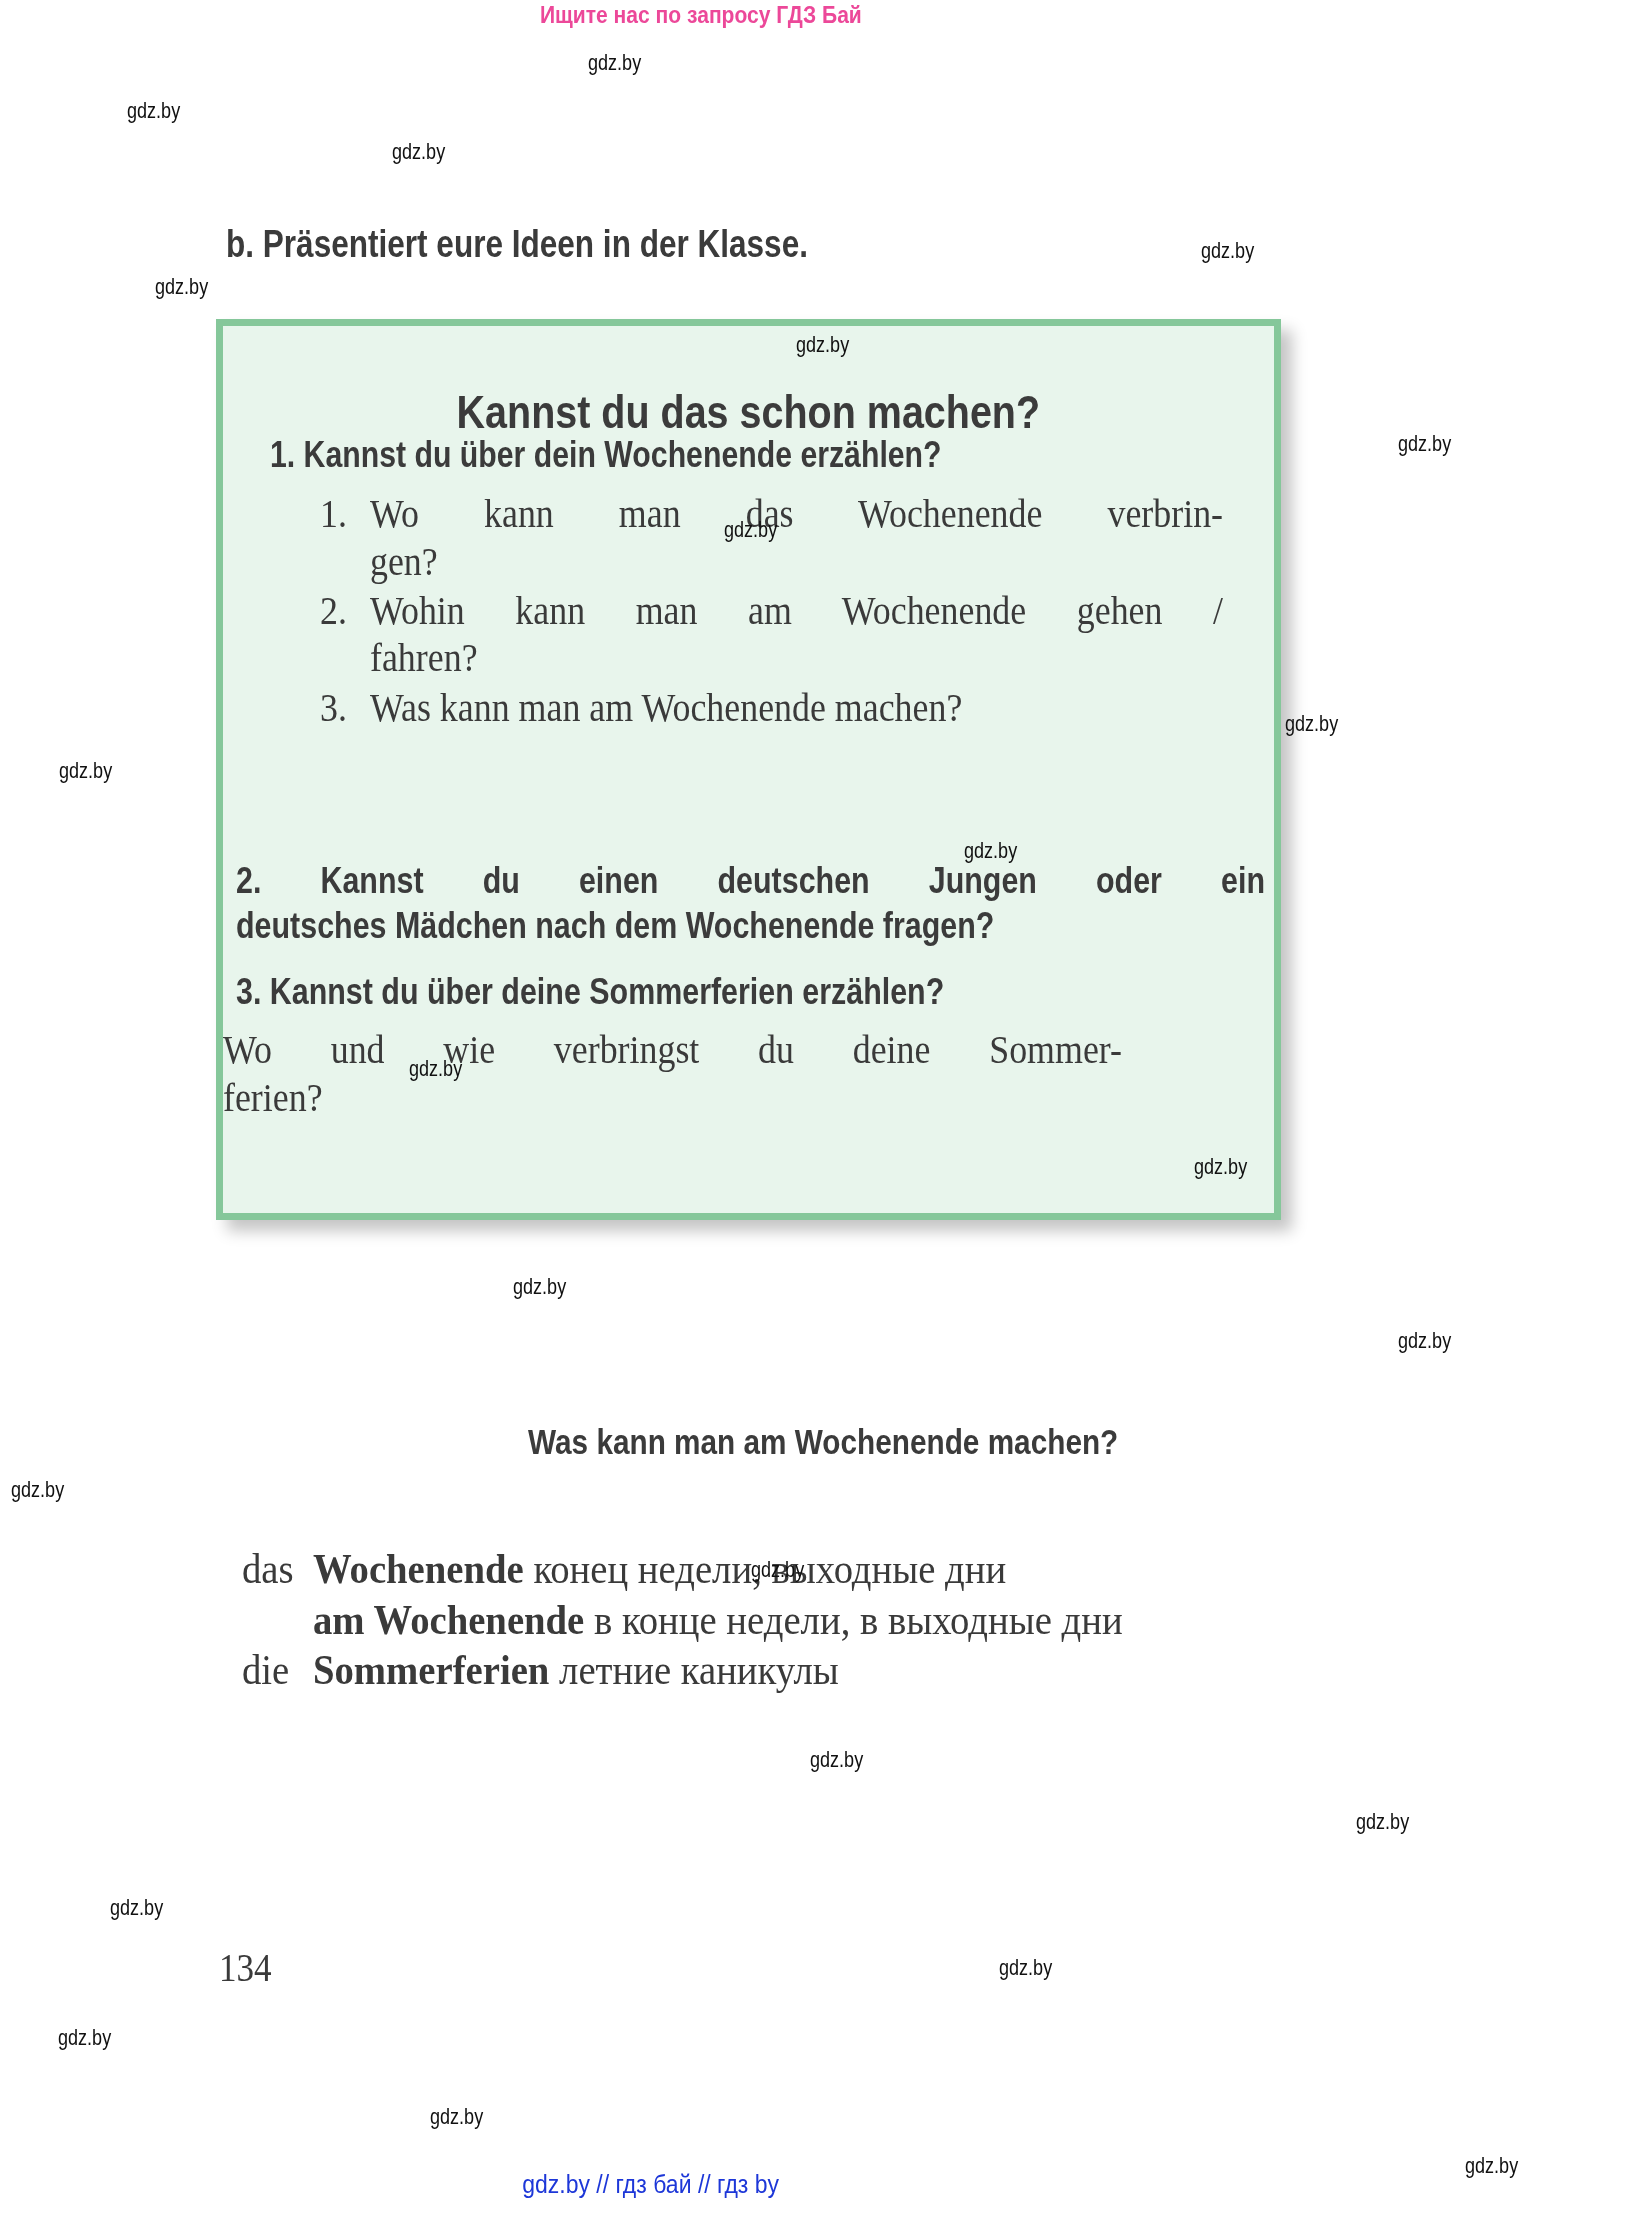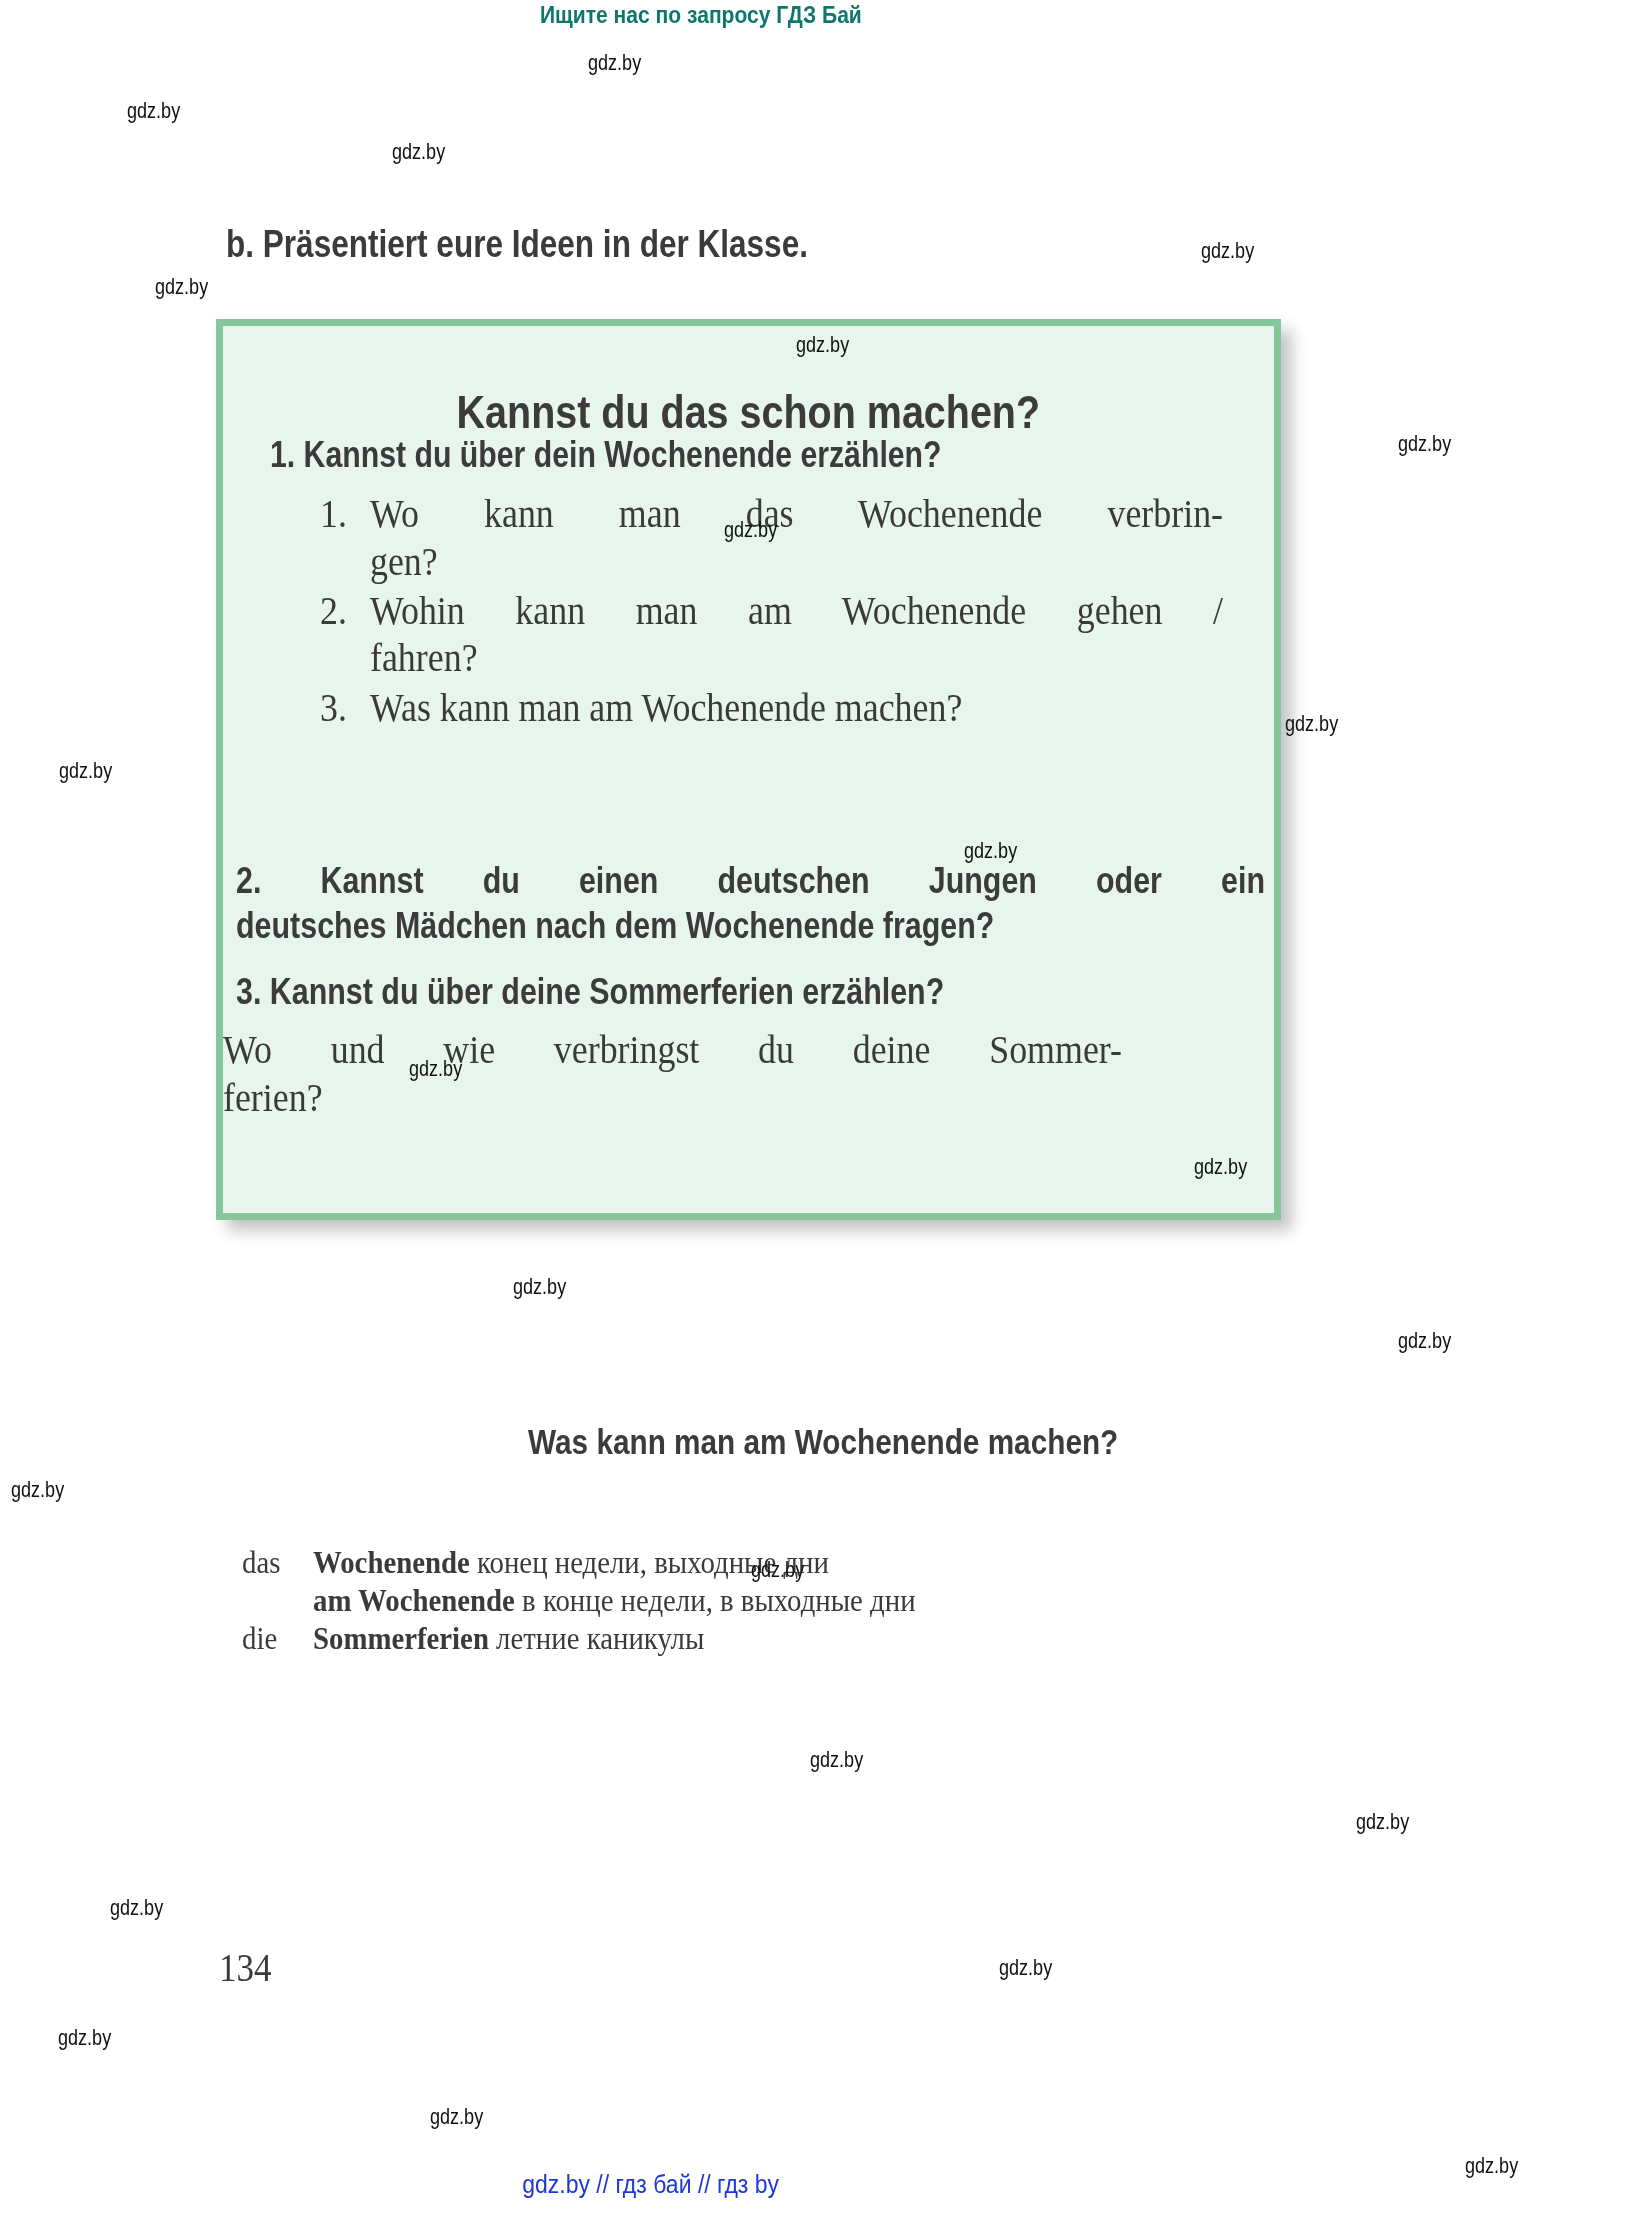--- a/index.html
+++ b/index.html
@@ -30,21 +30,21 @@
     z-index: 40;
   }
   .topbanner {
     position: absolute;
     left: 0;
     top: 1.6px;
     width: 1402px;
     text-align: center;
     font-size: 23.4px;
     font-weight: bold;
-    color: #0f766e;
+    color: #ec4899;
     font-family: "Liberation Sans", sans-serif;
     white-space: nowrap;
     z-index: 45;
   }
   .topbanner span { display: inline-block; transform: scaleX(0.9); }
 
   .task-b {
     position: absolute;
     left: 226px;
     top: 223px;
@@ -212,21 +212,21 @@
   #subq-de { top: 1422px; }
   #subq-ru { top: 1467px; }
 
   
   #vocab {
     position: absolute;
     left: 242px;
     top: 1544px;
     width: 1257px;
     font-family: "Liberation Serif", serif;
-    font-size: 32px;
+    font-size: 43px;
     line-height: 1.14;
     color: #3a3a3a;
     z-index: 20;
   }
   .vrow { display: flex; align-items: flex-start; margin-bottom: 1.6px; }
   .vart {
     flex: 0 0 71px;
     width: 71px;
     transform: scaleX(0.9);
     transform-origin: left top;

